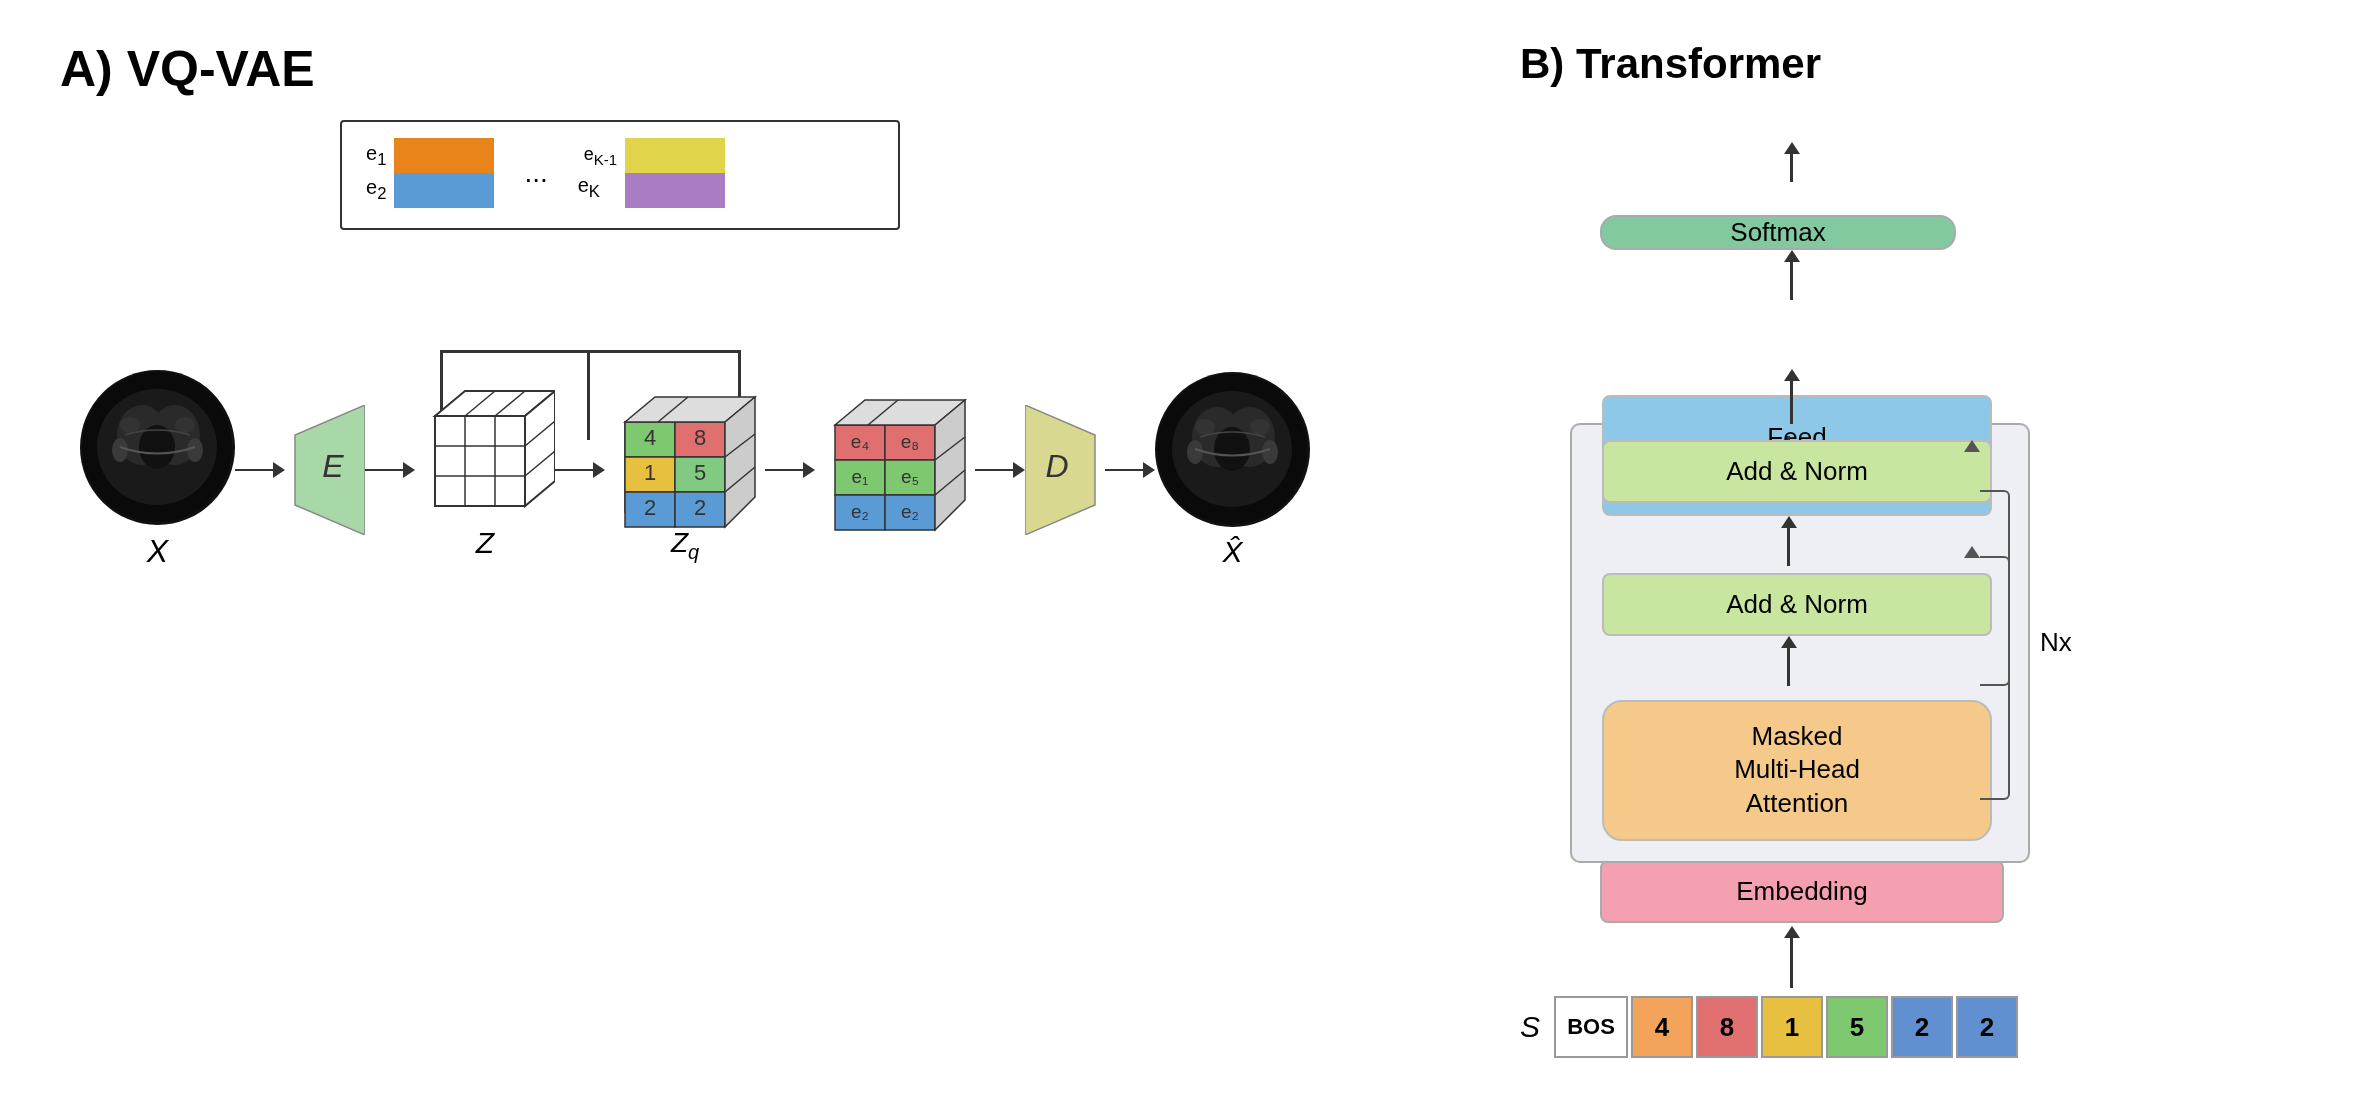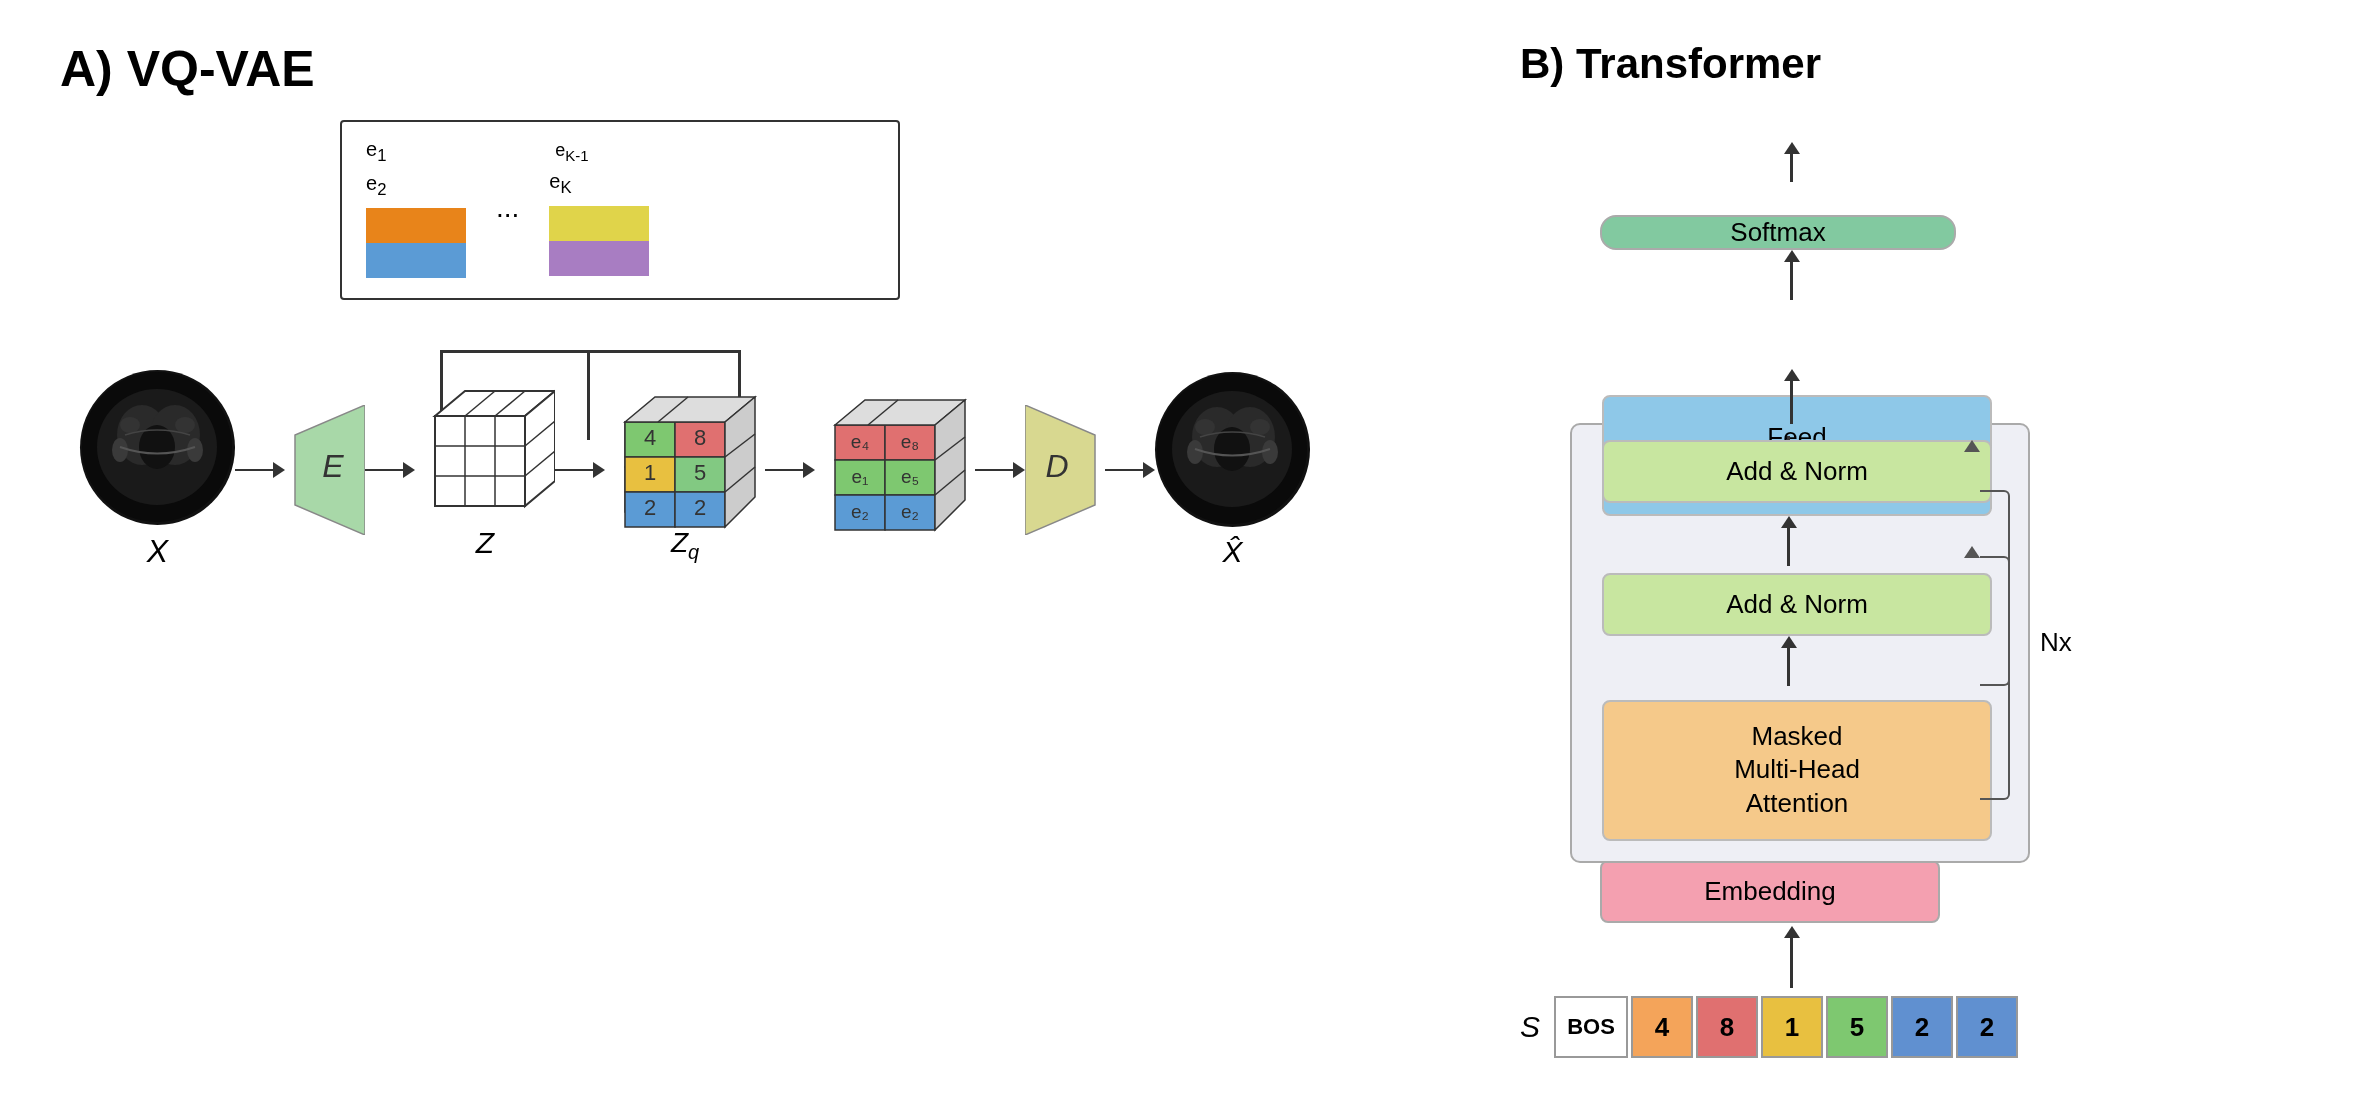--- a/index.html
+++ b/index.html
@@ -46,22 +46,22 @@
       font-size: 28px;
       margin-bottom: 12px;
     }
     .codebook-entries {
       display: flex;
       align-items: center;
       gap: 20px;
     }
     .codebook-entry {
       display: flex;
+      align-items: center;
       gap: 8px;
-      flex-direction: column;
     }
     .entry-labels {
       display: flex;
       flex-direction: column;
       font-size: 22px;
       gap: 6px;
     }
     .color-block {
       width: 100px;
       height: 70px;
@@ -332,36 +332,36 @@
         <div style="width:62px;height:62px;border:2.5px solid #999;display:flex;align-items:center;justify-content:center;font-size:26px;font-weight:bold;background:#E07070;margin-right:3px;">8</div>
         <div style="width:62px;height:62px;border:2.5px solid #999;display:flex;align-items:center;justify-content:center;font-size:26px;font-weight:bold;background:#E8C040;margin-right:3px;">1</div>
         <div style="width:62px;height:62px;border:2.5px solid #999;display:flex;align-items:center;justify-content:center;font-size:26px;font-weight:bold;background:#7EC870;margin-right:3px;">5</div>
         <div style="width:62px;height:62px;border:2.5px solid #999;display:flex;align-items:center;justify-content:center;font-size:26px;font-weight:bold;background:#6090D0;margin-right:3px;">2</div>
         <div style="width:62px;height:62px;border:2.5px solid #999;display:flex;align-items:center;justify-content:center;font-size:26px;font-weight:bold;background:#6090D0;margin-right:3px;">2</div>
       </div>
 
       <div style="position:absolute; bottom:90px; left:270px; width:2.5px; height:55px; background:#333;"></div>
       <div style="position:absolute; bottom:140px; left:264px; width:0; height:0; border-left:8px solid transparent; border-right:8px solid transparent; border-bottom:12px solid #333;"></div>
 
-      <div style="position:absolute; bottom:155px; left:80px; width:340px; padding:14px; text-align:center; font-size:26px; border-radius:8px; background:#F4A0B0; border:2px solid #aaa;">
+      <div style="position:absolute; bottom:155px; left:80px; width:404px; padding:14px; text-align:center; font-size:26px; border-radius:8px; background:#F4A0B0; border:2px solid #aaa;">
         <span>Embedding</span>
       </div>
 
       <div style="position:absolute; bottom:230px; left:270px; width:2.5px; height:40px; background:#333;"></div>
 
       <div style="position:absolute; bottom:265px; left:253px; width:36px; height:36px; border-radius:50%; border:2.5px solid #333; background:#fff; display:flex; align-items:center; justify-content:center; font-size:22px;">⊕</div>
 
       <div style="position:absolute; bottom:265px; left:300px; font-size:20px; line-height:1.3;">Positional<br>Encoding</div>
 
       <div style="position:absolute; bottom:300px; left:270px; width:2.5px; height:40px; background:#333;"></div>
       <div style="position:absolute; bottom:338px; left:264px; width:0; height:0; border-left:8px solid transparent; border-right:8px solid transparent; border-bottom:12px solid #333;"></div>
 
       <div style="position:absolute; bottom:215px; left:50px; width:460px; height:440px; border:2px solid #aaa; border-radius:10px; background:#eeeff5;">
 
-        <div style="position:absolute; bottom:20px; left:30px; width:390px; padding:18px 18px; text-align:center; font-size:26px; border-radius:8px; background:#F5C98A; border:2px solid #bbb; line-height:1.3;">
+        <div style="position:absolute; bottom:20px; left:30px; width:390px; padding:18px 18px; text-align:center; font-size:26px; border-radius:20px; background:#F5C98A; border:2px solid #bbb; line-height:1.3;">
           <span>Masked<br>Multi-Head<br>Attention</span>
         </div>
 
         <div style="position:absolute; bottom:175px; left:215px; width:2.5px; height:40px; background:#333;"></div>
         <div style="position:absolute; bottom:213px; left:209px; width:0; height:0; border-left:8px solid transparent; border-right:8px solid transparent; border-bottom:12px solid #333;"></div>
 
         <div style="position:absolute; bottom:225px; left:30px; width:390px; padding:14px 10px; text-align:center; font-size:26px; border-radius:8px; background:#C8E6A0; border:2px solid #bbb;">
           <span>Add &amp; Norm</span>
         </div>
 

